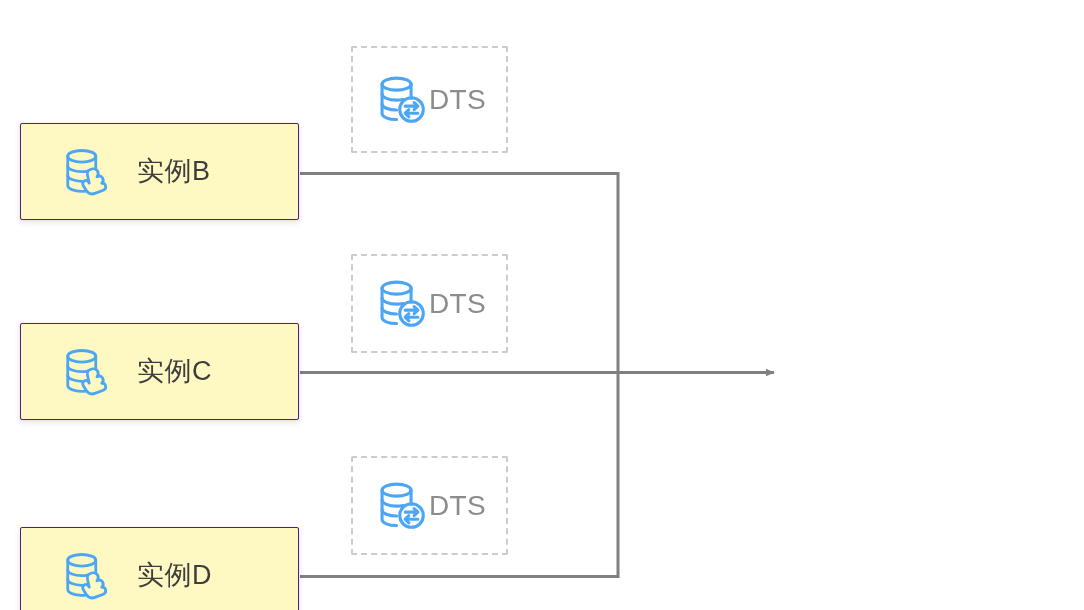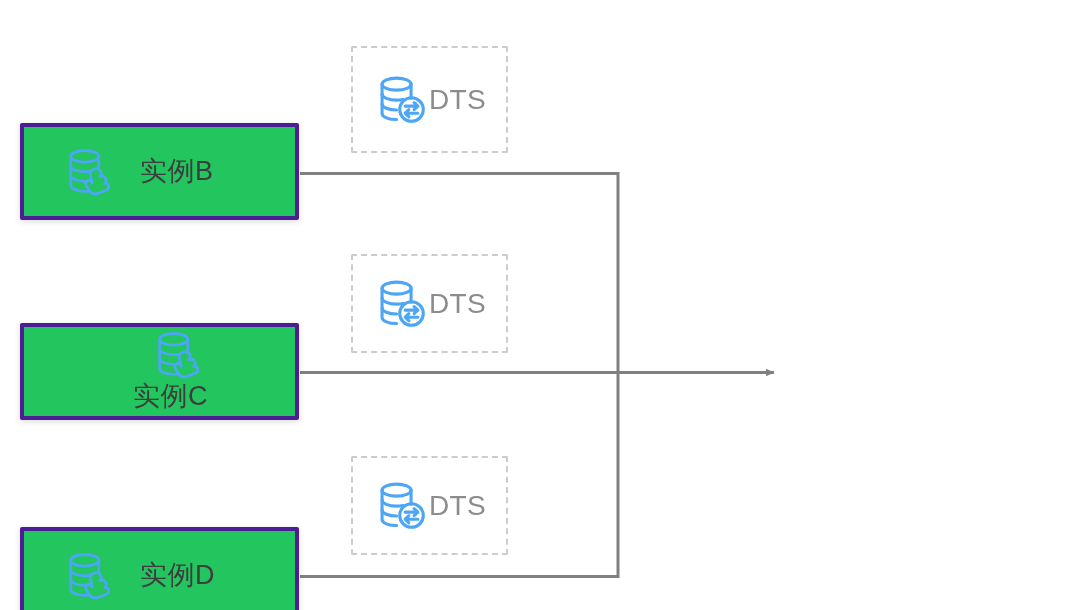--- a/index.html
+++ b/index.html
@@ -15,22 +15,22 @@
     width: 1084px;
     height: 610px;
     background: #ffffff;
     overflow: hidden;
     margin-top: 32px;
   }
 
   
   .instance-card {
     position: absolute;
-    background: #22c55e;
-    border: 4px solid #4c1d95;
+    background: #fef9c3;
+    border: 1px solid #4c1d95;
     border-radius: 2px;
     box-shadow: 0 2px 6px rgba(0,0,0,0.13), 0 0 1px rgba(0,0,0,0.10);
     display: flex;
     align-items: center;
     box-sizing: border-box;
   }
   .instance-icon {
     width: 56px;
     height: 56px;
     margin-left: 38px;
@@ -169,21 +169,21 @@
                  C45.9,36.2 48.6,36.9 49.8,38.9 C51,40.9 50.5,43.4 48.8,45
                  C50.8,44.6 52.7,45.8 53.2,47.8 C53.7,49.9 52.6,52 50.6,52.8
                  L41,56.4 C37.2,57.8 33.3,56.6 31.2,53.2 L27.8,47.6
                  C26.6,45.7 27,43.4 28.7,42.3 C30.3,41.3 32.4,41.7 33.6,43.3
                  L34.6,44.6 L32.6,36 C32.1,33.9 32.4,31.8 33.5,30.5 Z"></path>
       </g>
     </svg>
     <span class="instance-label">实例B</span>
   </div>
 
-  <div class="instance-card" style="left:20px; top:291px; width:279px; height:97px;flex-direction:column;">
+  <div class="instance-card" style="left:20px; top:291px; width:279px; height:97px;">
     <svg class="instance-icon" viewBox="0 0 64 64" xmlns="http://www.w3.org/2000/svg">
       <g fill="none" stroke="#4ca6f5" stroke-width="3.2" stroke-linecap="round" stroke-linejoin="round">
         <ellipse cx="26" cy="14" rx="16" ry="6.6"></ellipse>
         <path d="M10,14 L10,47.5 C10,51.1 17.2,54.1 26,54.1 C27.6,54.1 29.2,54 30.6,53.8"></path>
         <path d="M42,14 L42,28"></path>
         <path d="M10,25 C10,28.6 17.2,31.6 26,31.6 C28.3,31.6 30.5,31.4 32.5,31"></path>
         <path d="M10,36 C10,39.6 17.2,42.6 26,42.6"></path>
         <path d="M33.5,30.5 C36.6,28 40.6,27.6 43,29.8 C45.2,31.8 45.1,34.9 43.4,37.4
                  C45.9,36.2 48.6,36.9 49.8,38.9 C51,40.9 50.5,43.4 48.8,45
                  C50.8,44.6 52.7,45.8 53.2,47.8 C53.7,49.9 52.6,52 50.6,52.8

